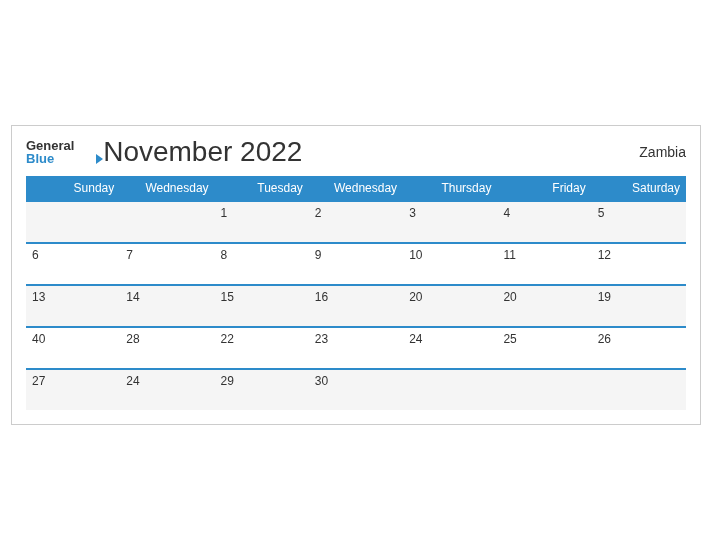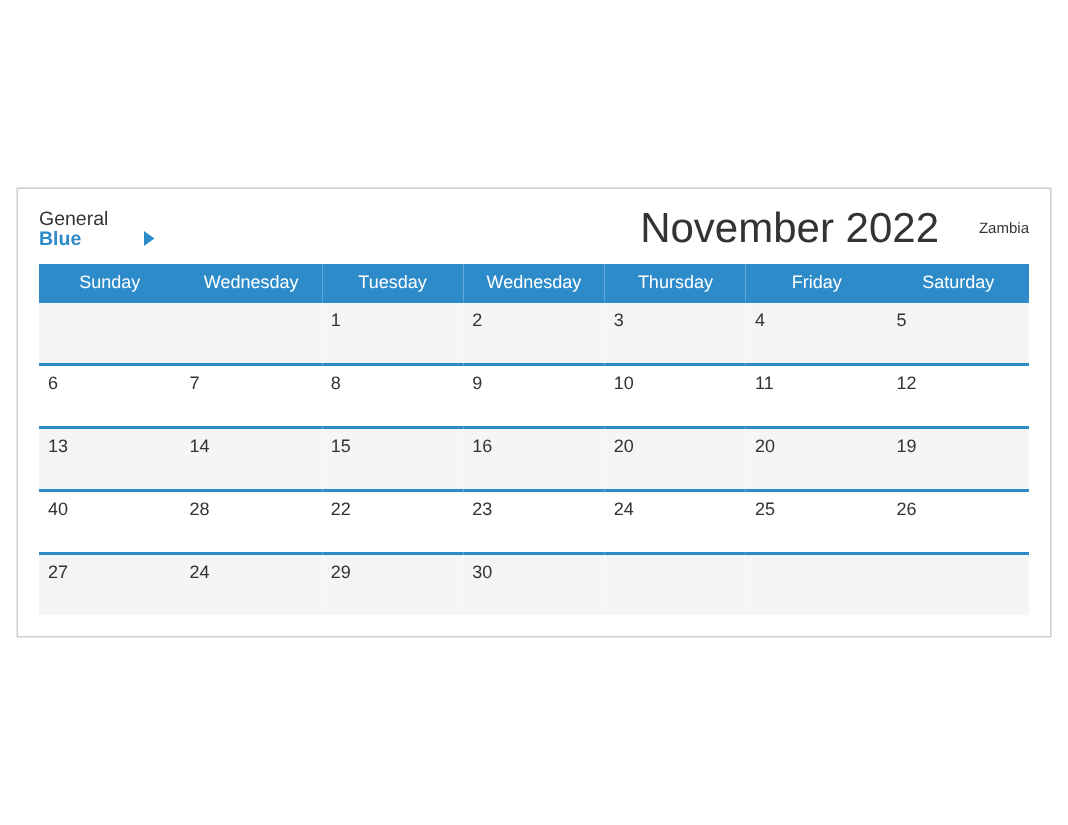--- a/index.html
+++ b/index.html
@@ -24,21 +24,21 @@
       justify-content: space-between;
       margin-bottom: 8px;
     }
     .logo {
       display: flex;
       flex-direction: column;
       line-height: 1;
     }
     .logo-general {
       font-size: 13px;
-      font-weight: normal;
+      font-weight: bold;
       color: #333;
     }
     .logo-blue {
       font-size: 13px;
       font-weight: bold;
       color: #2d8bca;
       display: flex;
       align-items: center;
       gap: 40px;
     }
@@ -47,42 +47,42 @@
       height: 0;
       border-left: 7px solid #2d8bca;
       border-top: 5px solid transparent;
       border-bottom: 5px solid transparent;
       margin-left: 2px;
     }
     .month-title {
       font-size: 28px;
       font-weight: 400;
       color: #333;
-      text-align: right;
+      text-align: left;
       flex: 1;
     }
     .country-name {
-      font-size: 10px;
+      font-size: 14px;
       color: #333;
       text-align: right;
       min-width: 60px;
     }
     .calendar-table {
       width: 100%;
       border-collapse: collapse;
     }
     .calendar-table thead tr {
       background-color: #2d8bca;
     }
     .calendar-table thead th {
       color: #fff;
       font-size: 12px;
       font-weight: normal;
       padding: 5px 6px;
-      text-align: center;
+      text-align: right;
       border: none;
     }
     .calendar-table tbody tr {
       border-top: 2px solid #2d8bca;
     }
     .calendar-table tbody td {
       padding: 4px 6px 22px;
       font-size: 12px;
       color: #333;
       vertical-align: top;

